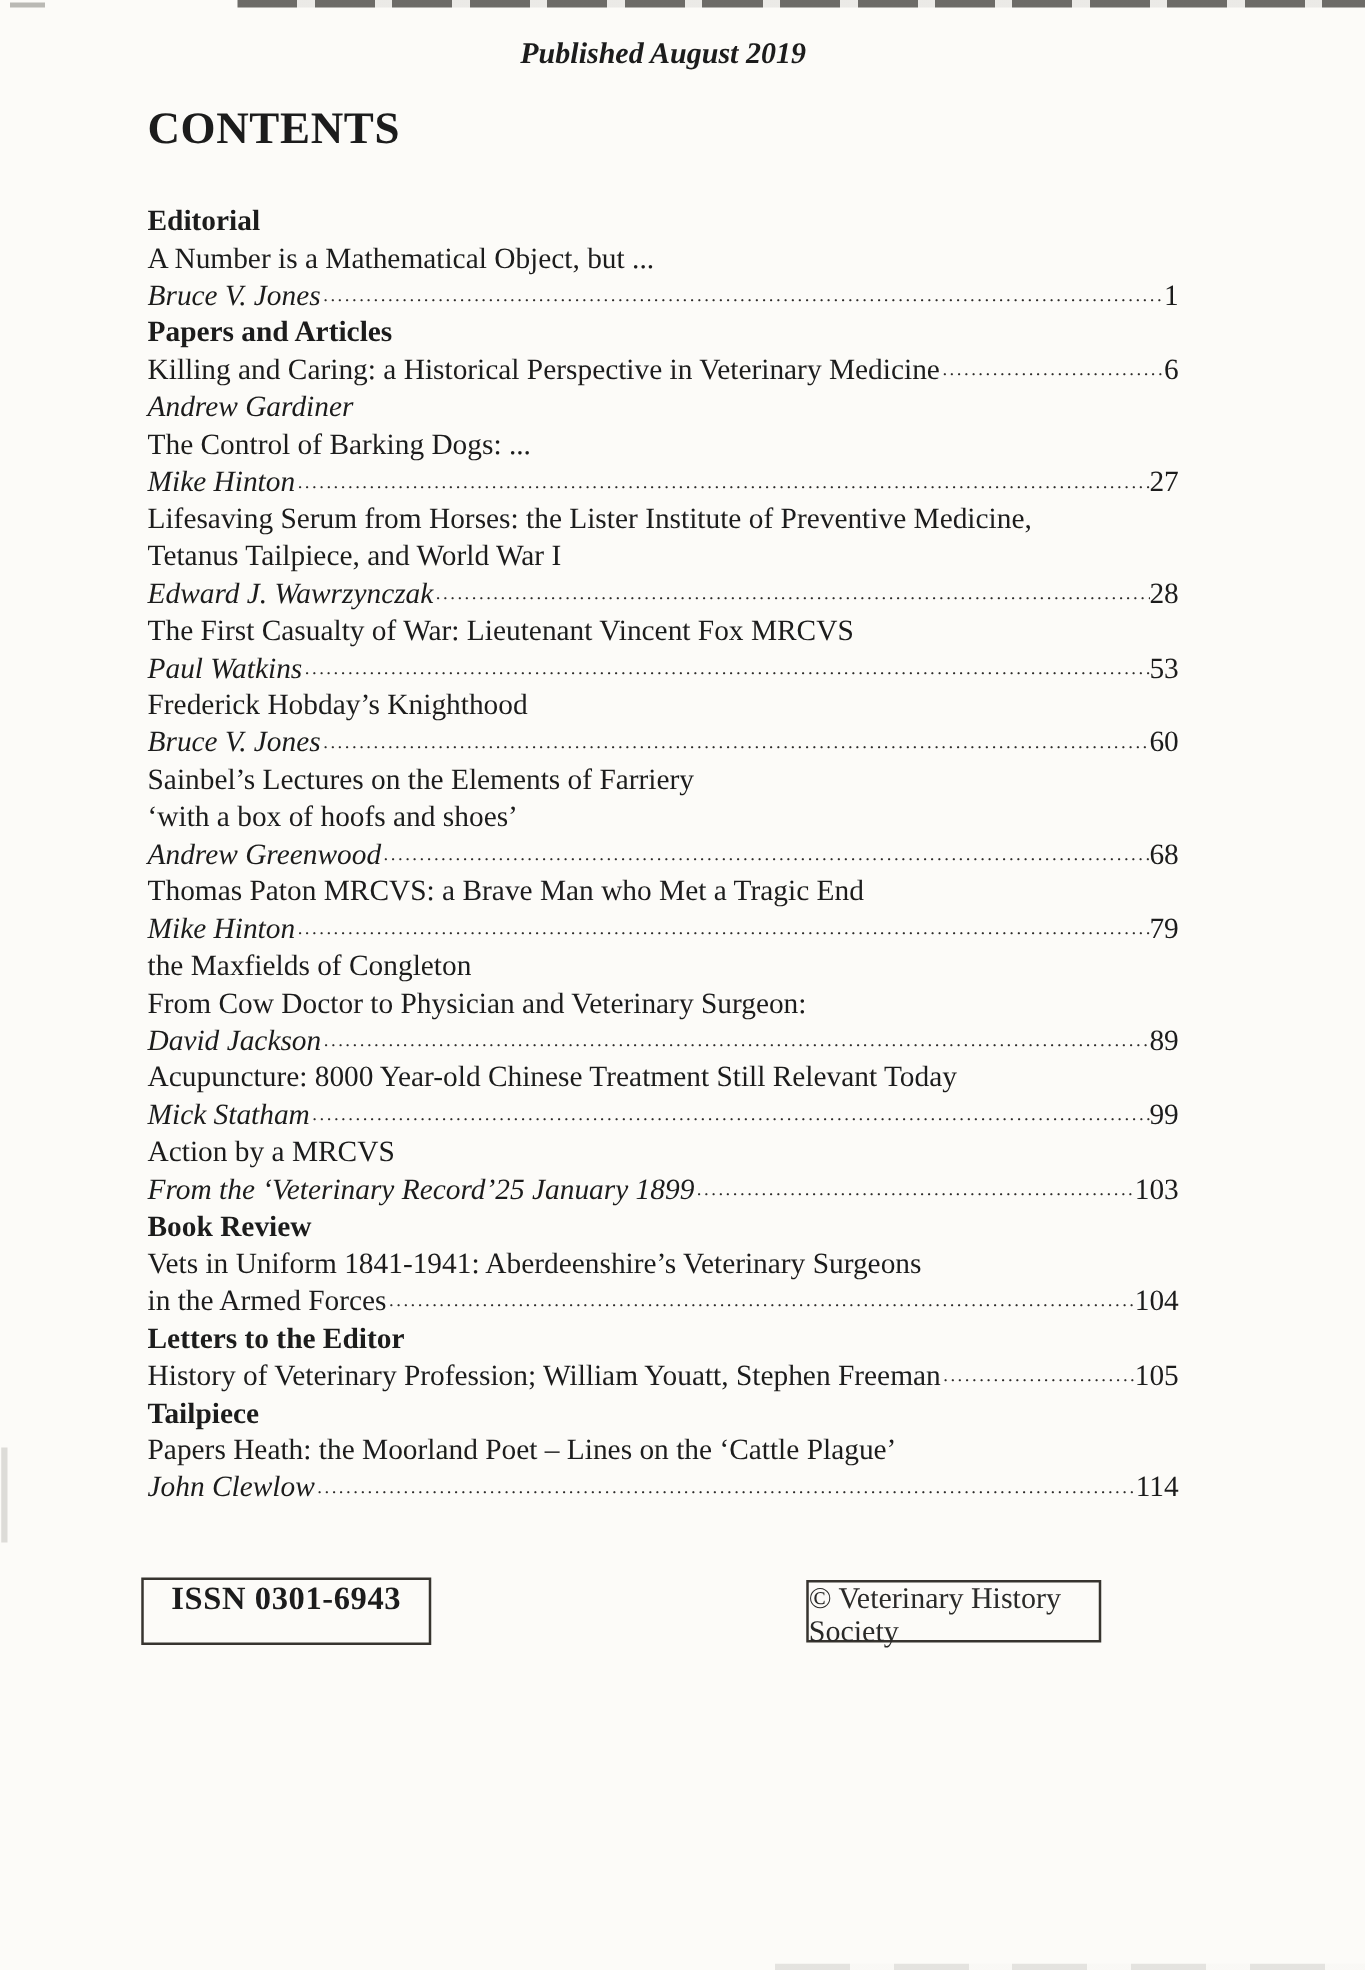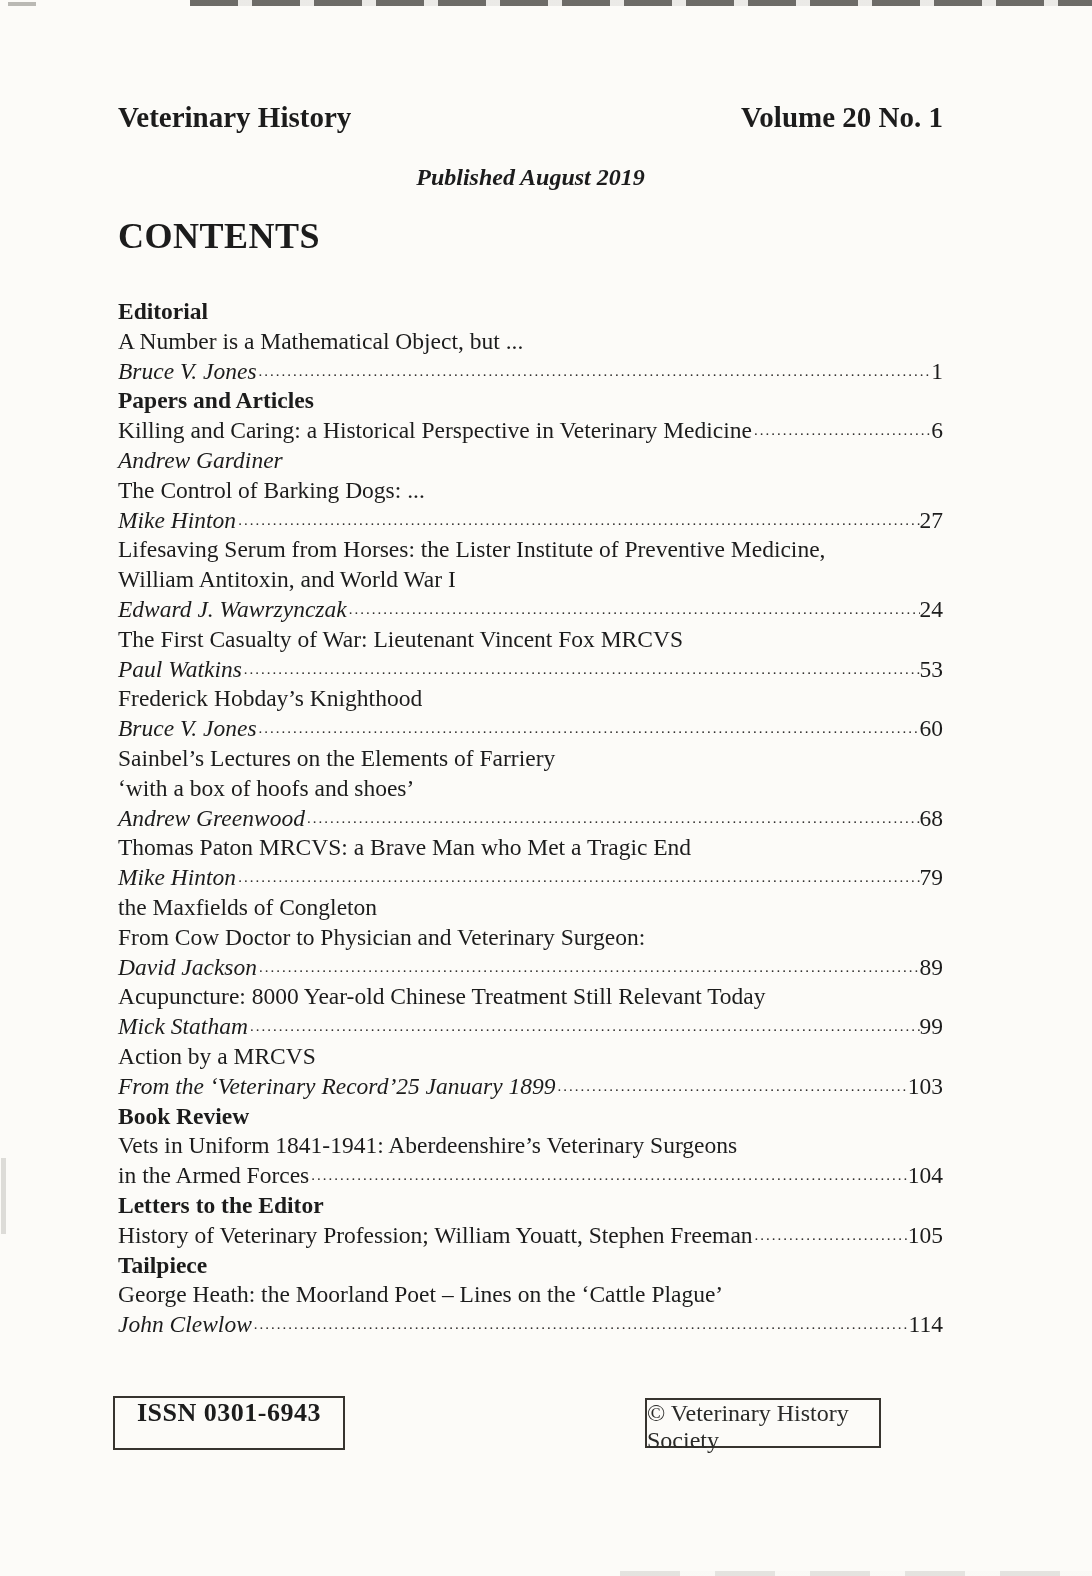--- a/index.html
+++ b/index.html
@@ -85,24 +85,20 @@
 <body>
 
 <div class="page">
   <div class="artifact-top-main"></div>
   <div class="artifact-top-dash"></div>
   <div class="artifact-left"></div>
   <div class="artifact-bottom"></div>
 
   <div class="content">
 
-    <div class="header-row">
-      <span class="journal-title">Veterinary History</span>
-      <span class="volume">Volume 20 No. 1</span>
-    </div>
 
     <div class="published">Published August 2019</div>
 
     <div class="contents-heading">CONTENTS</div>
 
     <div id="toc" class="toc">
         <div class="toc-row">
           <span class="toc-text bold">Editorial</span>
         </div>
         <div class="toc-row">
@@ -129,26 +125,26 @@
         </div>
         <div class="toc-row">
           <span class="toc-text italic">Mike Hinton</span>
           <span class="dots">............................................................................................................................................................................................................................</span>
           <span class="pagenum">27</span>
         </div>
         <div class="toc-row">
           <span class="toc-text regular">Lifesaving Serum from Horses: the Lister Institute of Preventive Medicine,</span>
         </div>
         <div class="toc-row">
-          <span class="toc-text regular">William Antitoxin, and World War I</span>
+          <span class="toc-text regular">Tetanus Tailpiece, and World War I</span>
         </div>
         <div class="toc-row">
           <span class="toc-text italic">Edward J. Wawrzynczak</span>
           <span class="dots">............................................................................................................................................................................................................................</span>
-          <span class="pagenum">24</span>
+          <span class="pagenum">28</span>
         </div>
         <div class="toc-row">
           <span class="toc-text regular">The First Casualty of War: Lieutenant Vincent Fox MRCVS</span>
         </div>
         <div class="toc-row">
           <span class="toc-text italic">Paul Watkins</span>
           <span class="dots">............................................................................................................................................................................................................................</span>
           <span class="pagenum">53</span>
         </div>
         <div class="toc-row">
@@ -221,21 +217,21 @@
         </div>
         <div class="toc-row">
           <span class="toc-text regular">History of Veterinary Profession; William Youatt, Stephen Freeman</span>
           <span class="dots">............................................................................................................................................................................................................................</span>
           <span class="pagenum">105</span>
         </div>
         <div class="toc-row">
           <span class="toc-text bold">Tailpiece</span>
         </div>
         <div class="toc-row">
-          <span class="toc-text regular">George Heath: the Moorland Poet – Lines on the ‘Cattle Plague’</span>
+          <span class="toc-text regular">Papers Heath: the Moorland Poet – Lines on the ‘Cattle Plague’</span>
         </div>
         <div class="toc-row">
           <span class="toc-text italic">John Clewlow</span>
           <span class="dots">............................................................................................................................................................................................................................</span>
           <span class="pagenum">114</span>
         </div>
       </div>
 
     <div class="footer">
       <div class="box issn-box">

